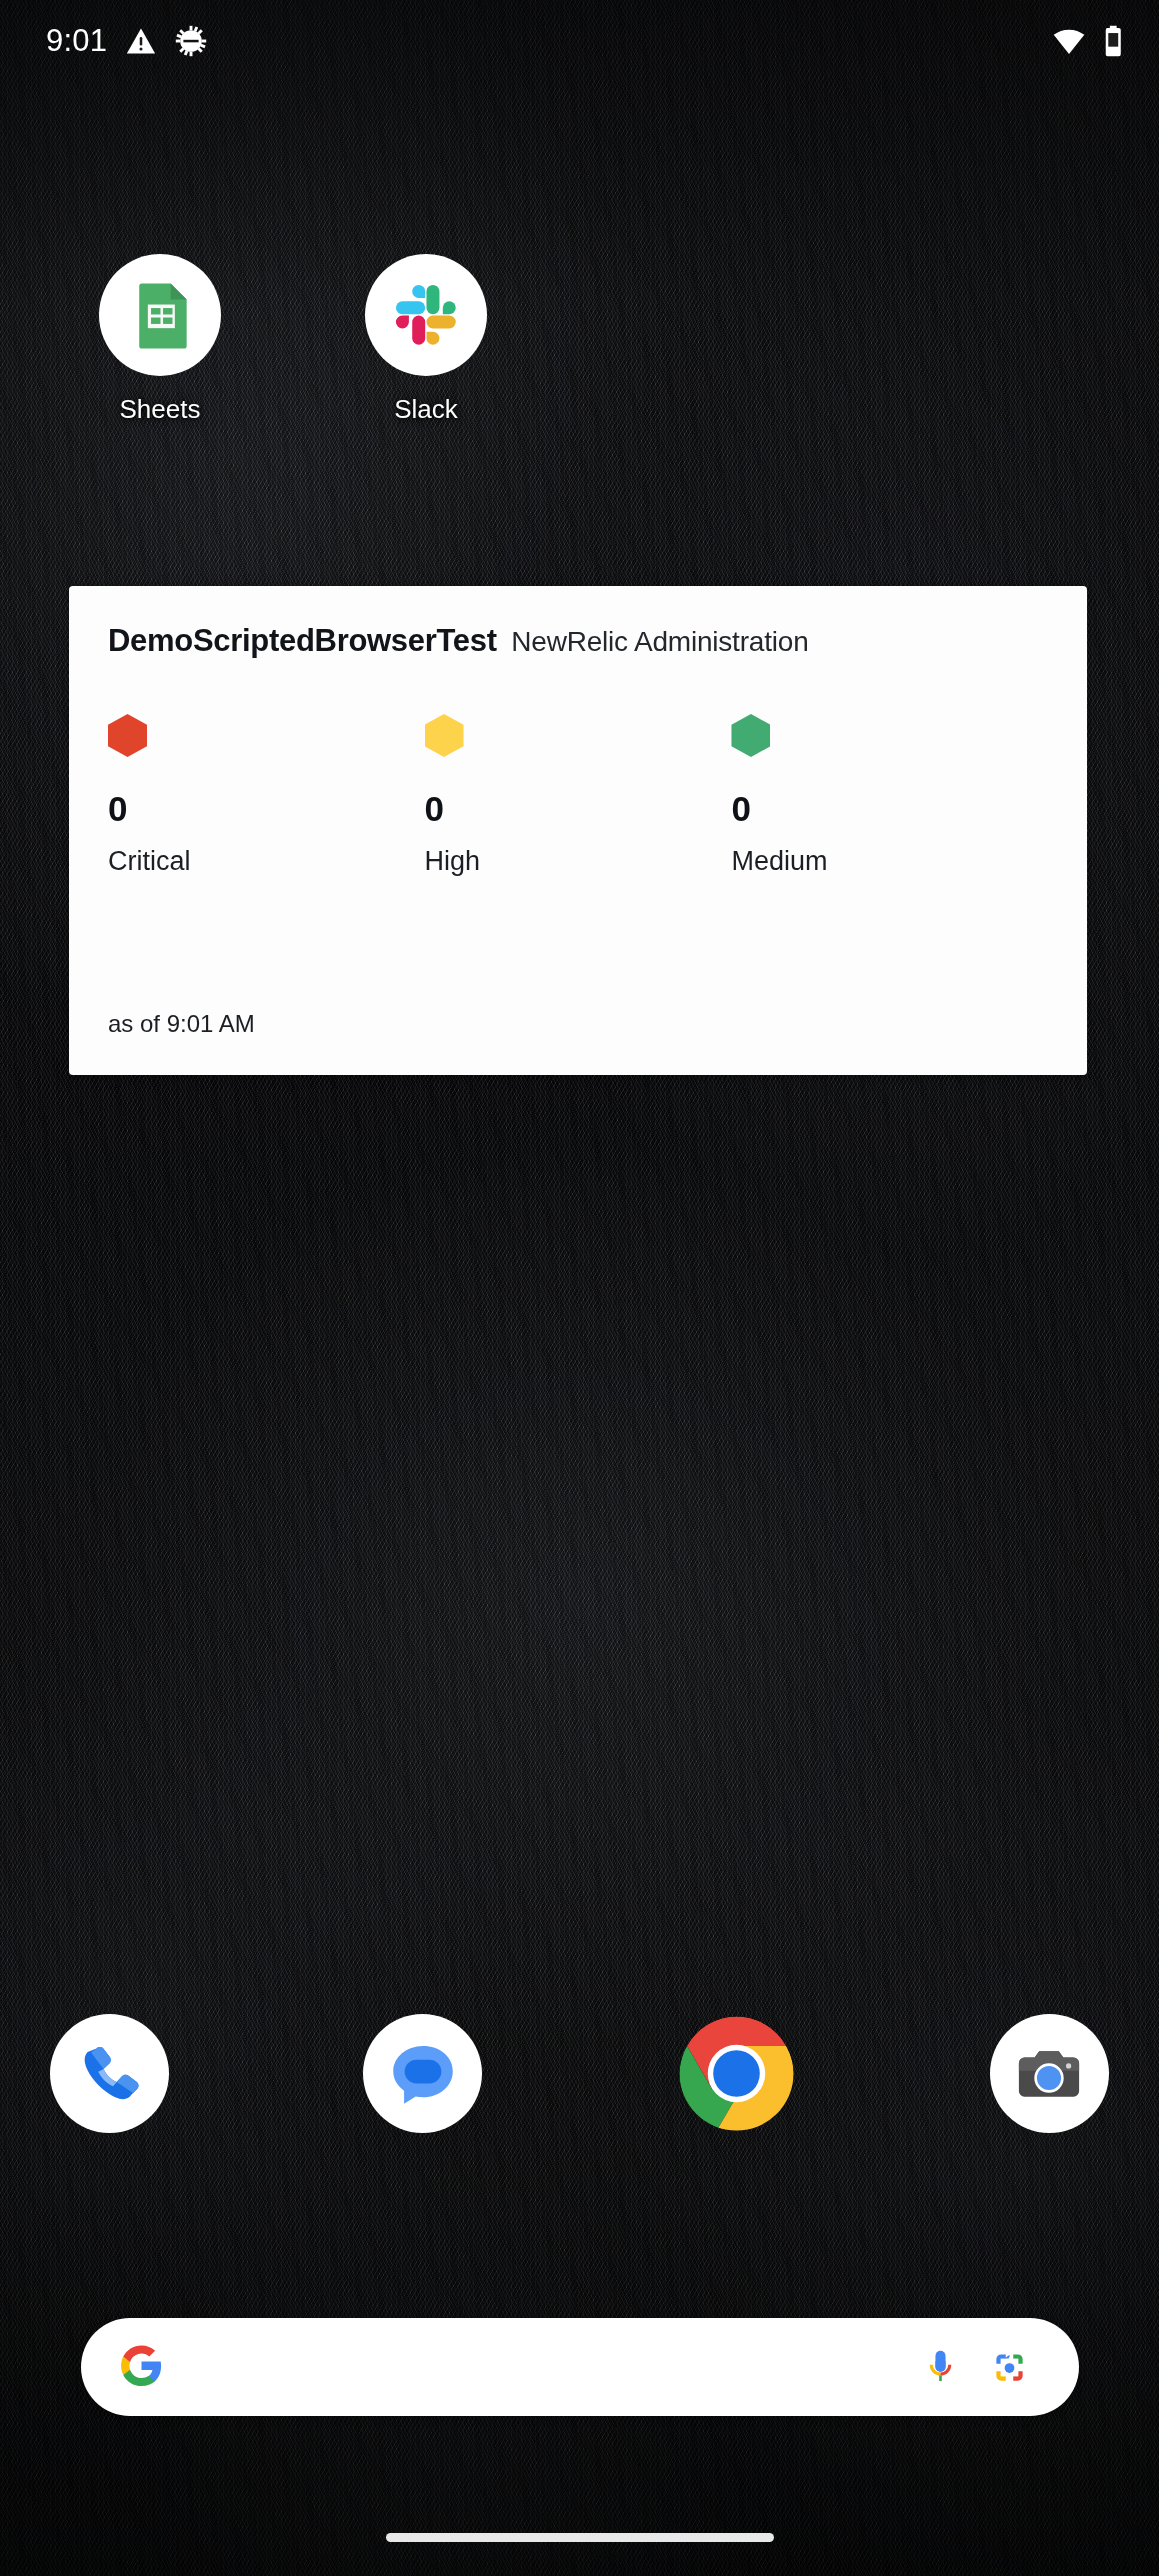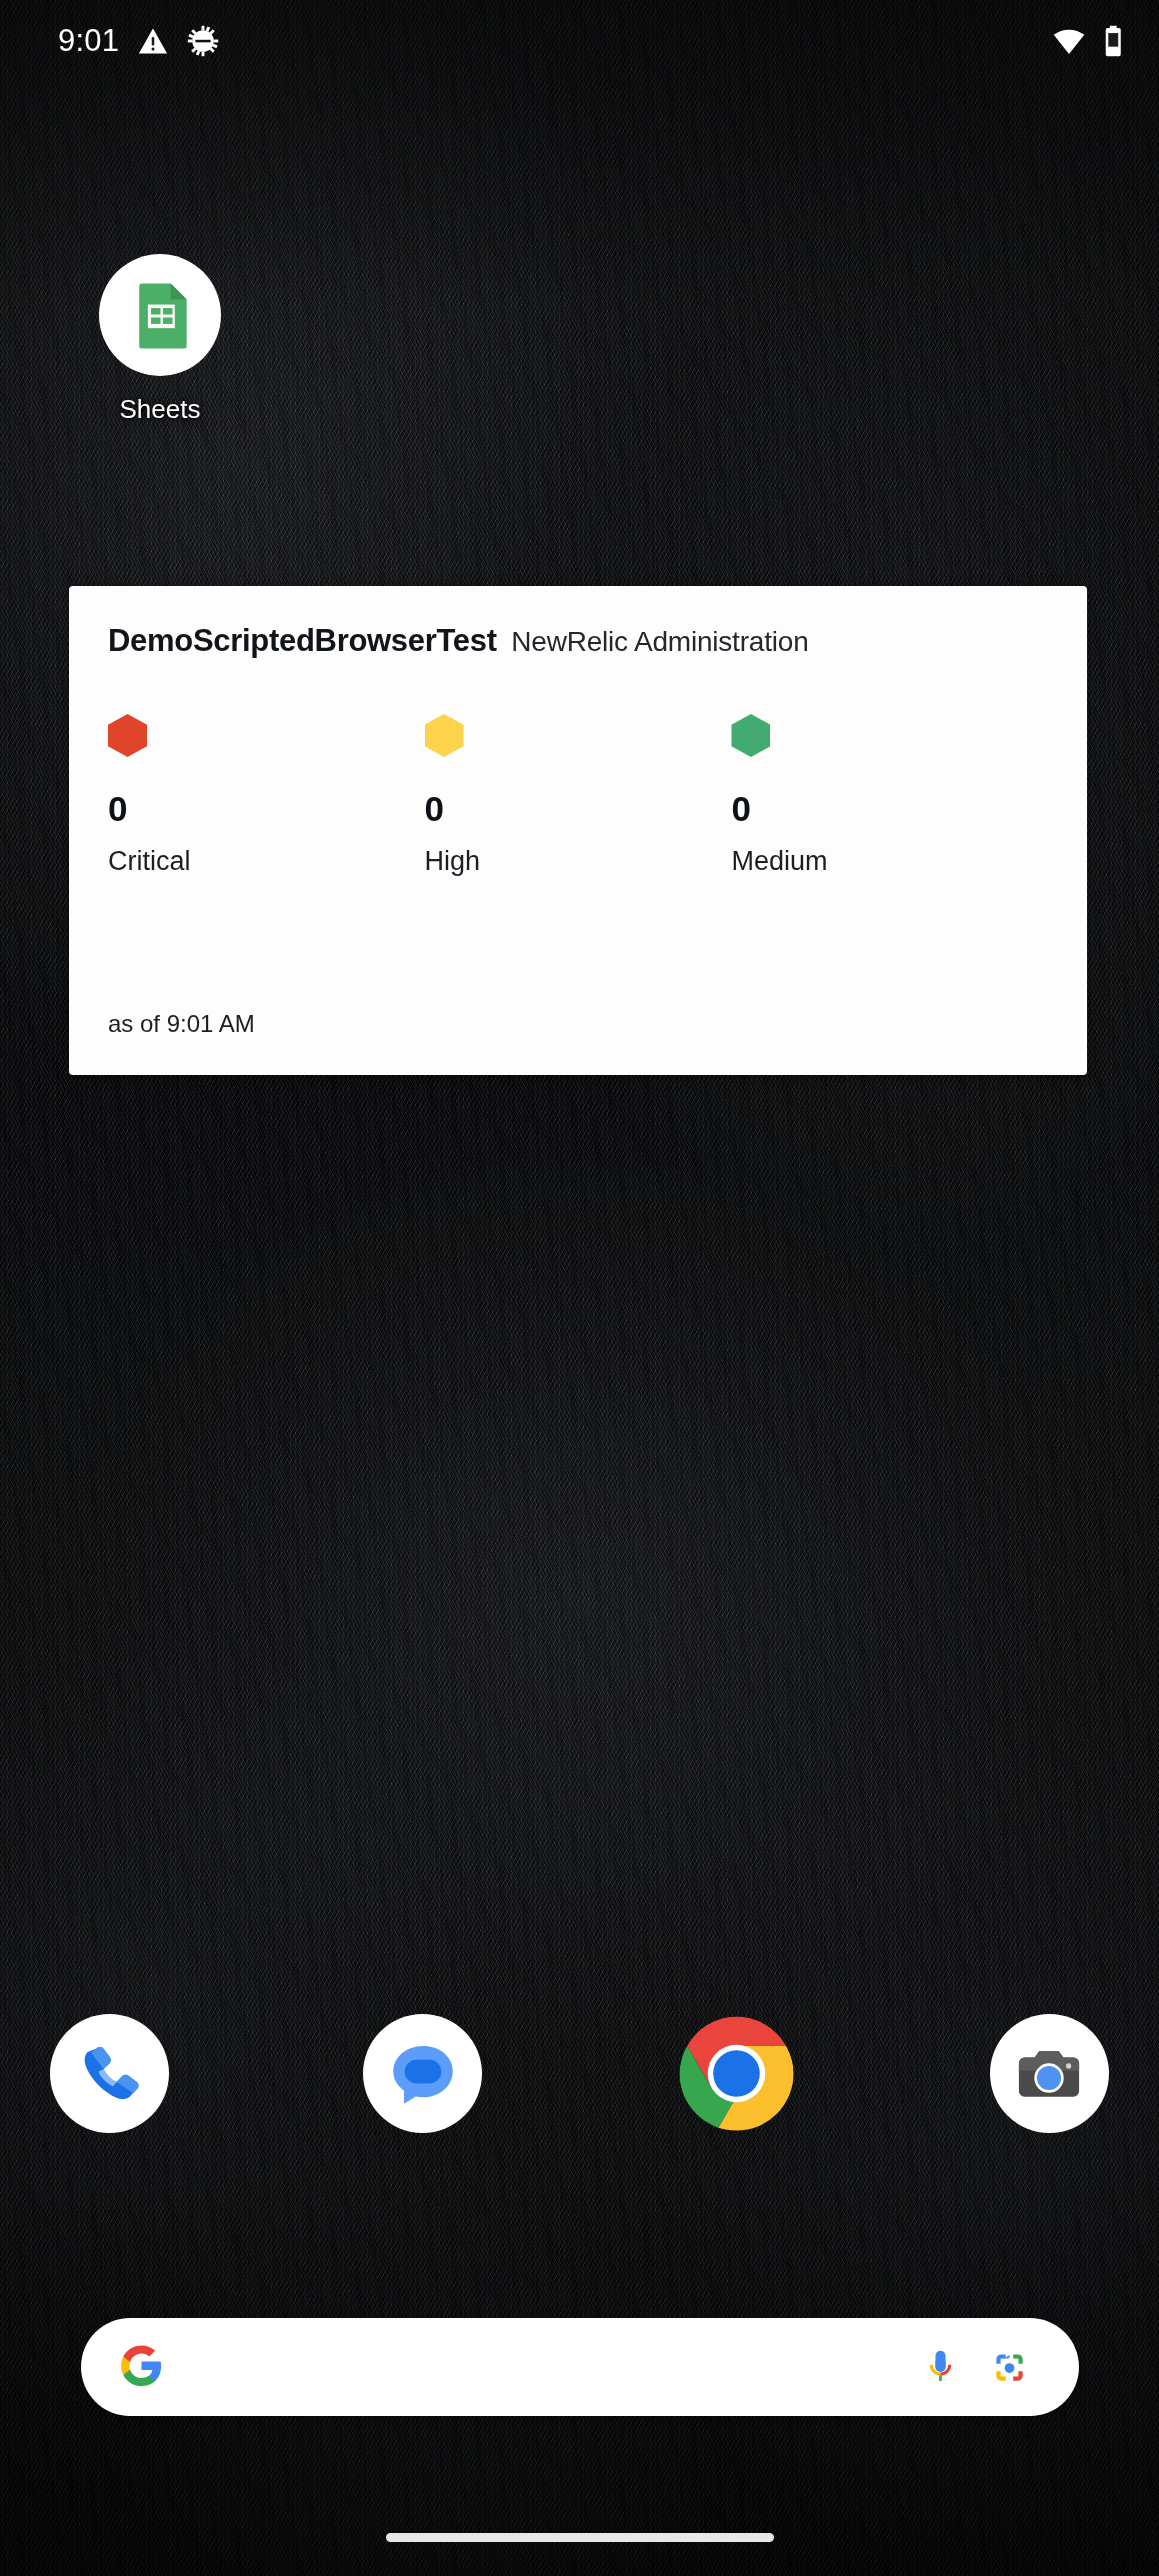--- a/index.html
+++ b/index.html
@@ -60,21 +60,21 @@
   }
   .vignette {
     position:absolute; inset:0;
     background:
       radial-gradient(ellipse 130% 90% at 50% 45%, transparent 35%, rgba(0,0,0,0.55) 100%),
       linear-gradient(180deg, rgba(0,0,0,0.45) 0%, transparent 12%, transparent 84%, rgba(0,0,0,0.40) 100%);
   }
 
   
   #status-bar {
-    position:absolute; top:0; left:16px; right:0; height:81px;
+    position:absolute; top:0; left:4px; right:0; height:81px;
     display:flex; align-items:center; justify-content:space-between;
     padding:0 35px 0 42px;
     z-index:20;
   }
   .sb-left { display:flex; align-items:center; gap:17.7px; }
   .sb-right { display:flex; align-items:center; gap:16px; }
   #clock {
     color:#fff; font-size:31px; font-weight:500; letter-spacing:0.2px;
     line-height:1;
   }
@@ -269,20 +269,37 @@
         <rect x="16.5" y="17.5" width="16" height="14" fill="#f6f9f6"></rect>
         <rect x="18.4" y="19.6" width="5.6" height="3.8" fill="#4caf68"></rect>
         <rect x="25.5" y="19.6" width="5.6" height="3.8" fill="#4caf68"></rect>
         <rect x="18.4" y="25.2" width="5.6" height="3.8" fill="#4caf68"></rect>
         <rect x="25.5" y="25.2" width="5.6" height="3.8" fill="#4caf68"></rect>
       </svg>
     </div>
     <div class="app-label">Sheets</div>
   </div>
 
+  <div class="app-cell">
+    <div class="app-icon-wrap white">
+      <svg width="76" height="76" viewBox="0 0 48 48">
+        <g>
+          <path d="M13.2 28.4 a4.1 4.1 0 1 1 -4.1 -4.1 h4.1 Z" fill="#e01e5a"></path>
+          <path d="M15.3 28.4 a4.1 4.1 0 0 1 8.2 0 v10.3 a4.1 4.1 0 0 1 -8.2 0 Z" fill="#e01e5a"></path>
+          <path d="M19.4 13.2 a4.1 4.1 0 1 1 4.1 -4.1 v4.1 Z" fill="#36c5f0"></path>
+          <path d="M19.4 15.3 a4.1 4.1 0 0 1 0 8.2 H9.1 a4.1 4.1 0 0 1 0 -8.2 Z" fill="#36c5f0"></path>
+          <path d="M34.6 19.4 a4.1 4.1 0 1 1 4.1 4.1 h-4.1 Z" fill="#2eb67d"></path>
+          <path d="M32.5 19.4 a4.1 4.1 0 0 1 -8.2 0 V9.1 a4.1 4.1 0 0 1 8.2 0 Z" fill="#2eb67d"></path>
+          <path d="M28.4 34.6 a4.1 4.1 0 1 1 -4.1 4.1 v-4.1 Z" fill="#ecb22e"></path>
+          <path d="M28.4 32.5 a4.1 4.1 0 0 1 0 -8.2 h10.3 a4.1 4.1 0 0 1 0 8.2 Z" fill="#ecb22e"></path>
+        </g>
+      </svg>
+    </div>
+    <div class="app-label">Slack</div>
+  </div>
 
 
 </div>
 
 <div id="widget">
 
   <div id="widget-header">
     <span id="widget-title">DemoScriptedBrowserTest</span>
     <span id="widget-subtitle">NewRelic Administration</span>
   </div>

